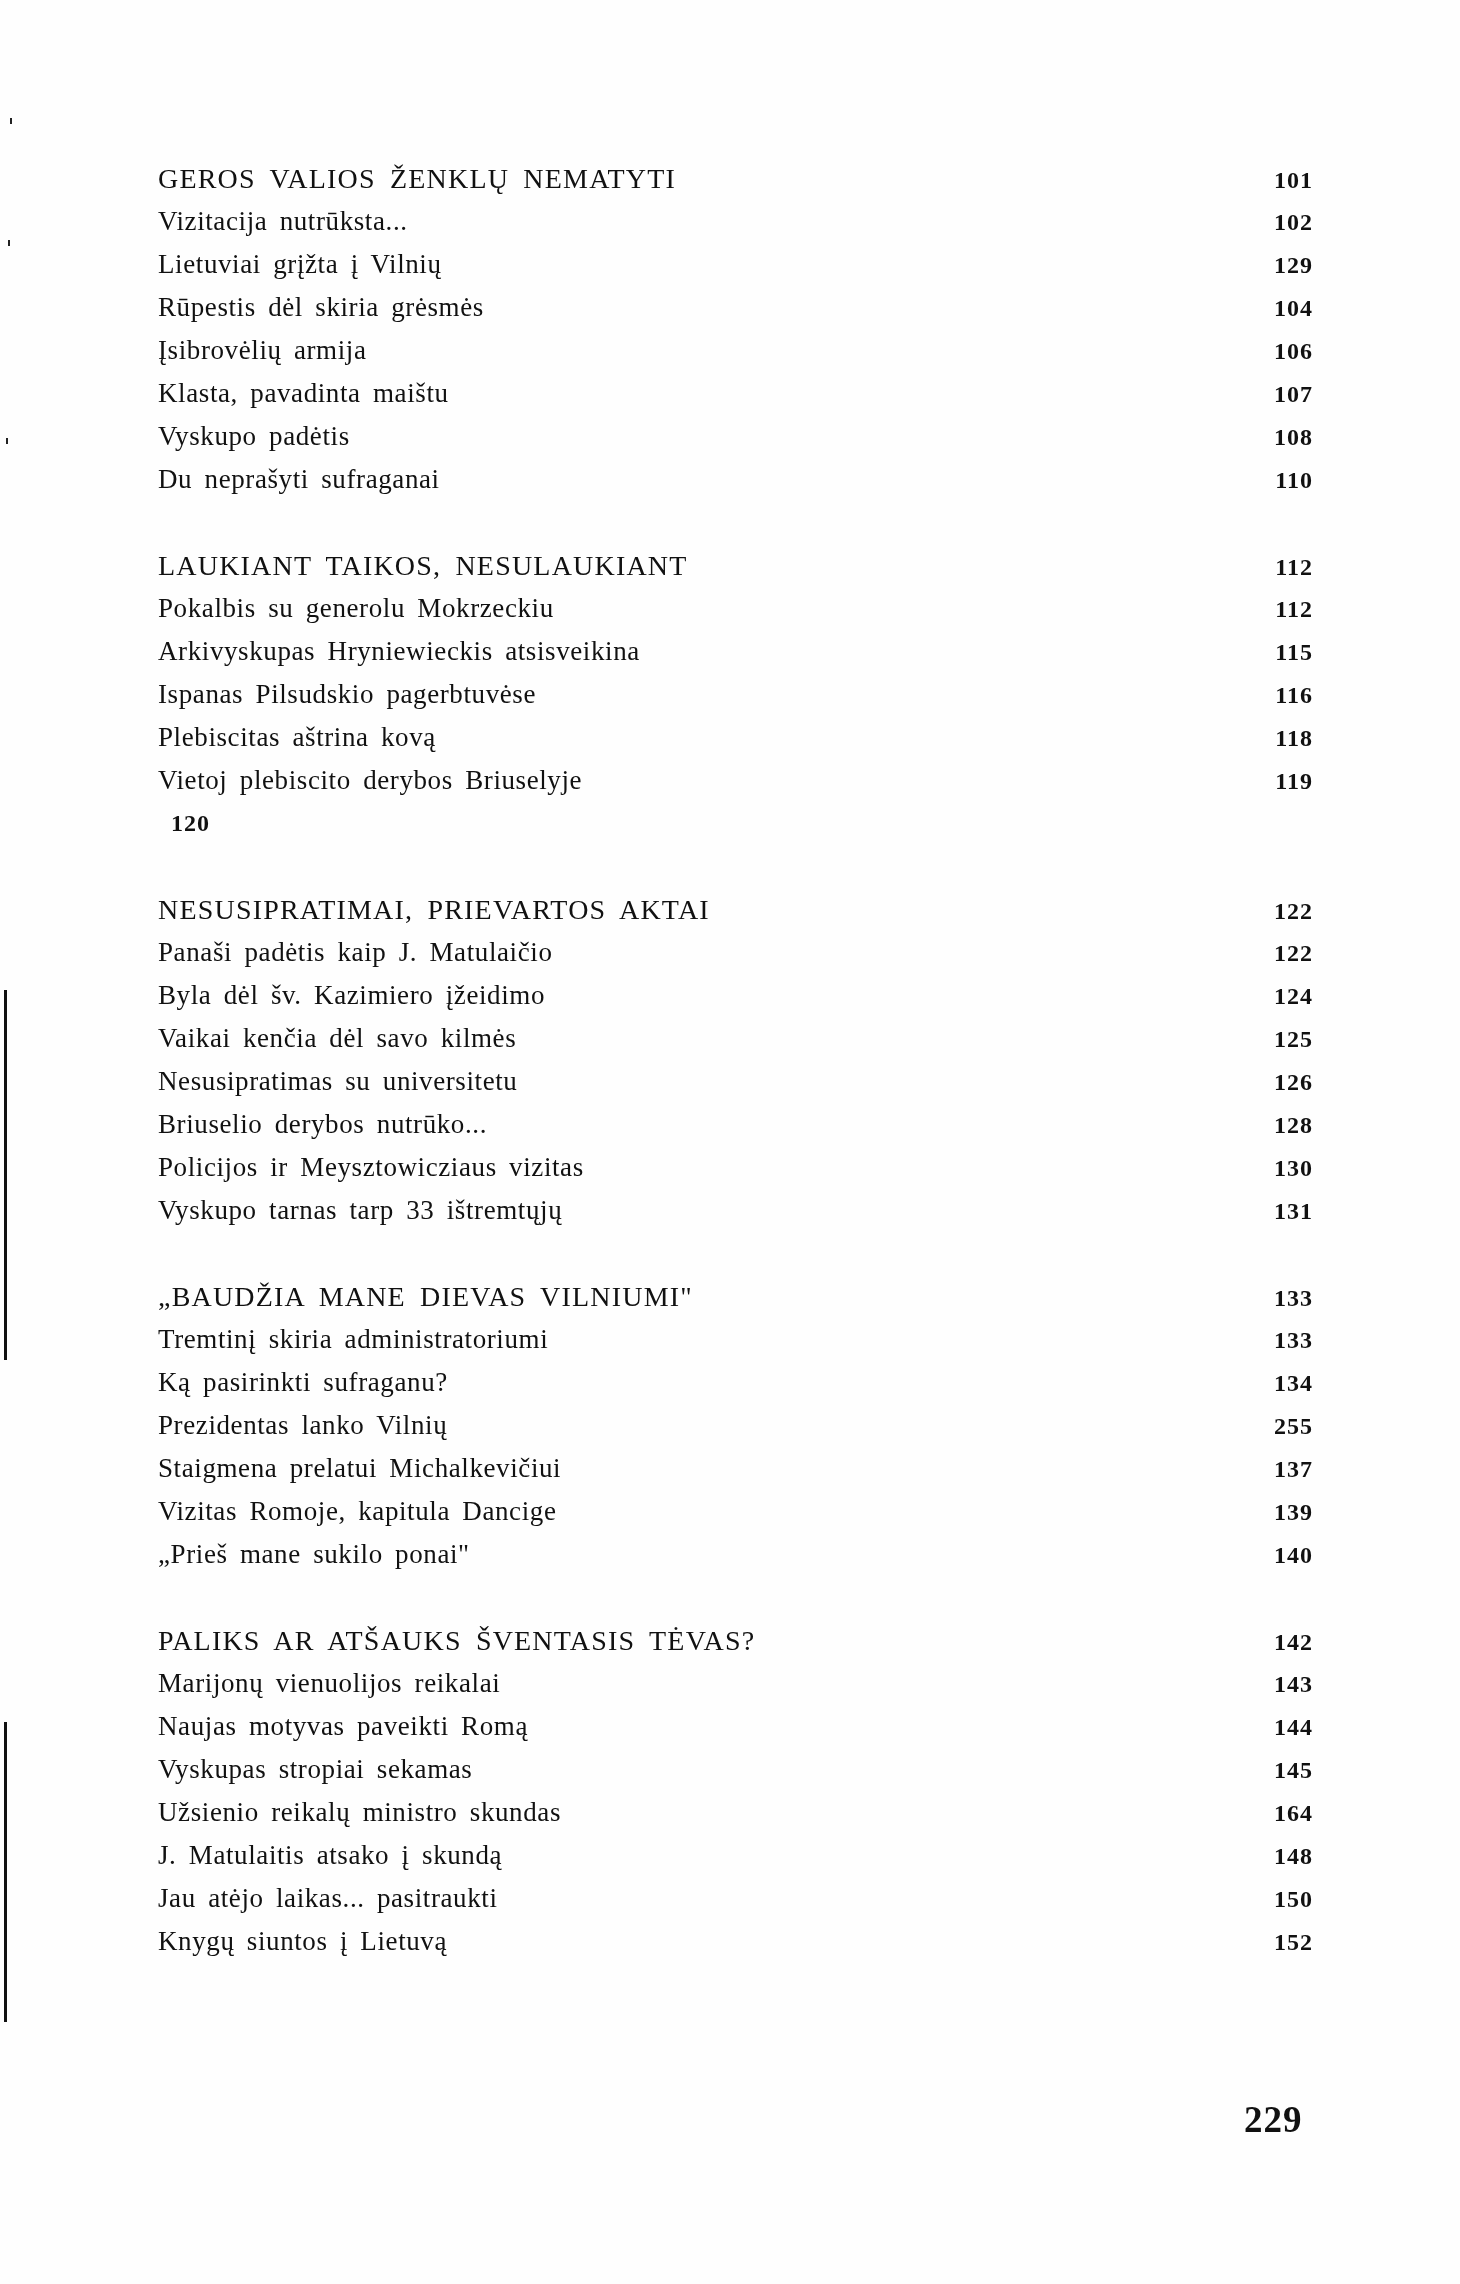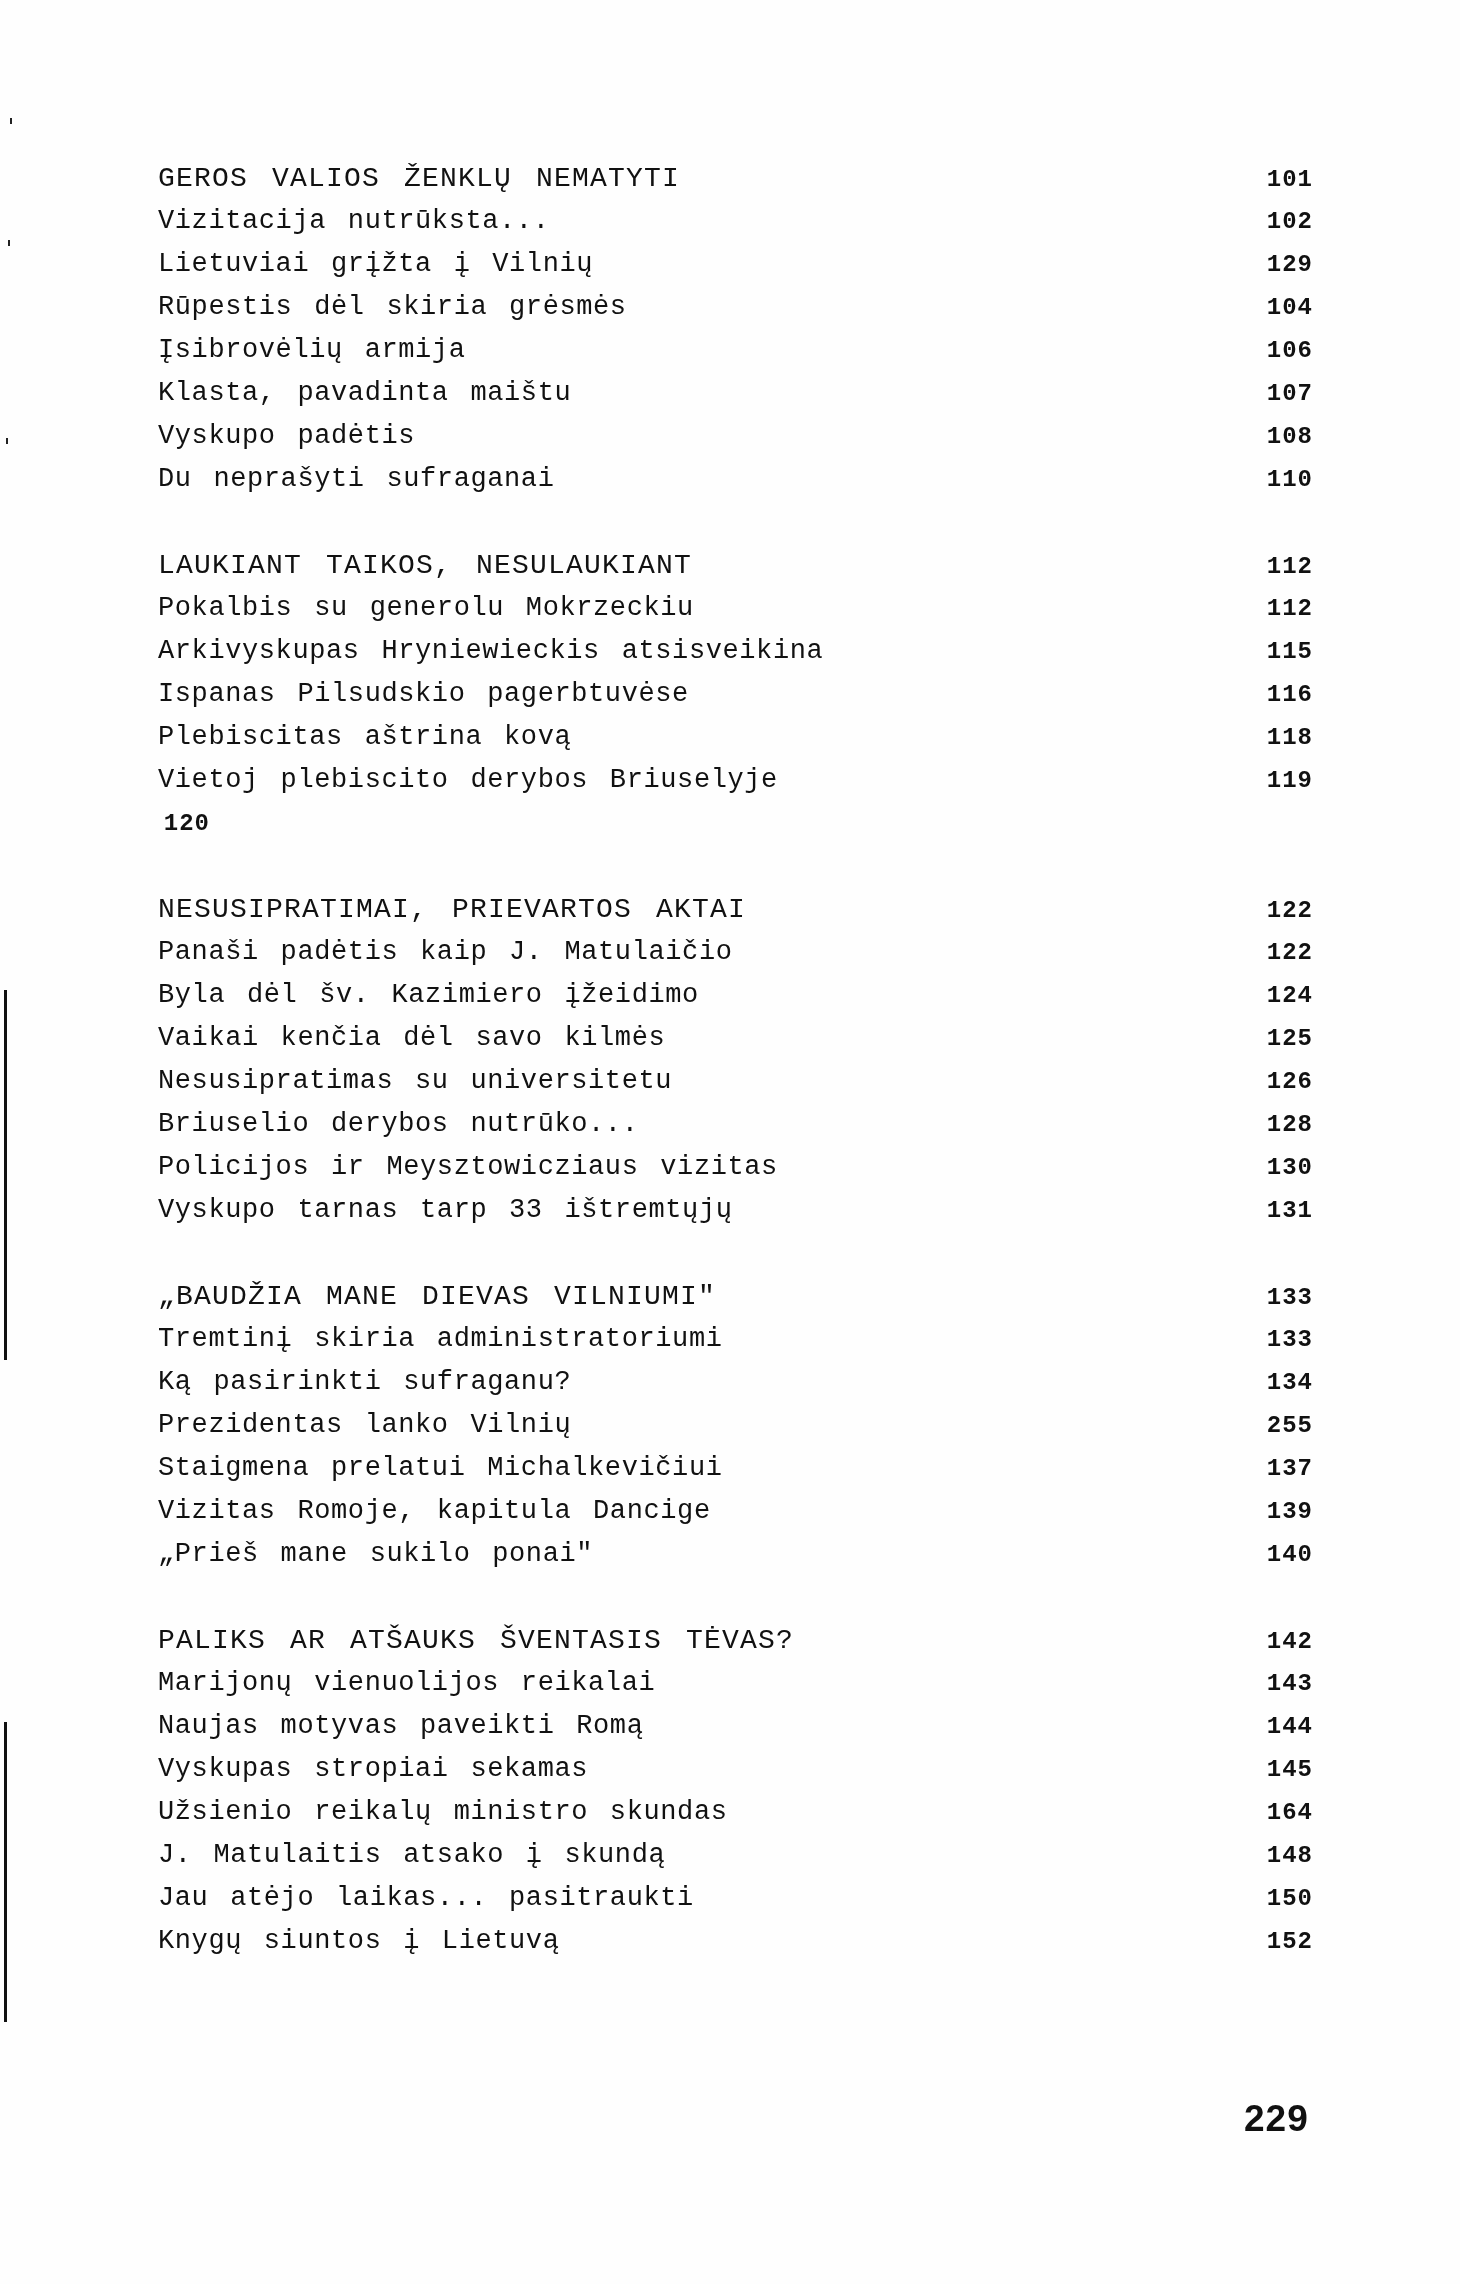--- a/index.html
+++ b/index.html
@@ -1,26 +1,26 @@
 <!DOCTYPE html>
 <html><head>
 <meta charset="utf-8">
 <style>
   html, body { margin: 0; padding: 0; background: #ffffff; }
   body { width: 1460px; height: 2284px; position: relative; overflow: hidden; }
   .page { position: absolute; left: 0; top: 0; width: 1460px; height: 2284px; background: #fefefe; }
   .toc { position: absolute; left: 158px; top: 157px; width: 1155px;
-         font-family: Liberation Mono, monospace; color: #111; }
+         font-family: Liberation Serif, serif; color: #111; }
   .section { margin-bottom: 43px; }
   .row { display: flex; justify-content: space-between; align-items: baseline;
          height: 43px; line-height: 43px; font-size: 27px; letter-spacing: 0.6px; word-spacing: 5px; }
   .row.heading { font-size: 28px; letter-spacing: 1.2px; word-spacing: 6px; }
   .row .title { white-space: nowrap; }
   .row .num { font-weight: bold; font-size: 24px; letter-spacing: 1px; width: 52px; text-align: right; }
-  .folio { position: absolute; left: 1244px; top: 2098px; font-family: Liberation Sans, sans-serif;
+  .folio { position: absolute; left: 1244px; top: 2098px; font-family: Liberation Serif, serif;
            font-size: 37px; font-weight: bold; color: #111; letter-spacing: 1px; }
   .scan-edge { position: absolute; left: 4px; width: 3px; background: #111; }
   .edge-1 { top: 990px; height: 370px; }
   .edge-2 { top: 1722px; height: 300px; }
   .speck { position: absolute; background: #222; width: 2px; height: 6px; }
 </style>
 </head>
 <body>
 
 <div class="page">

